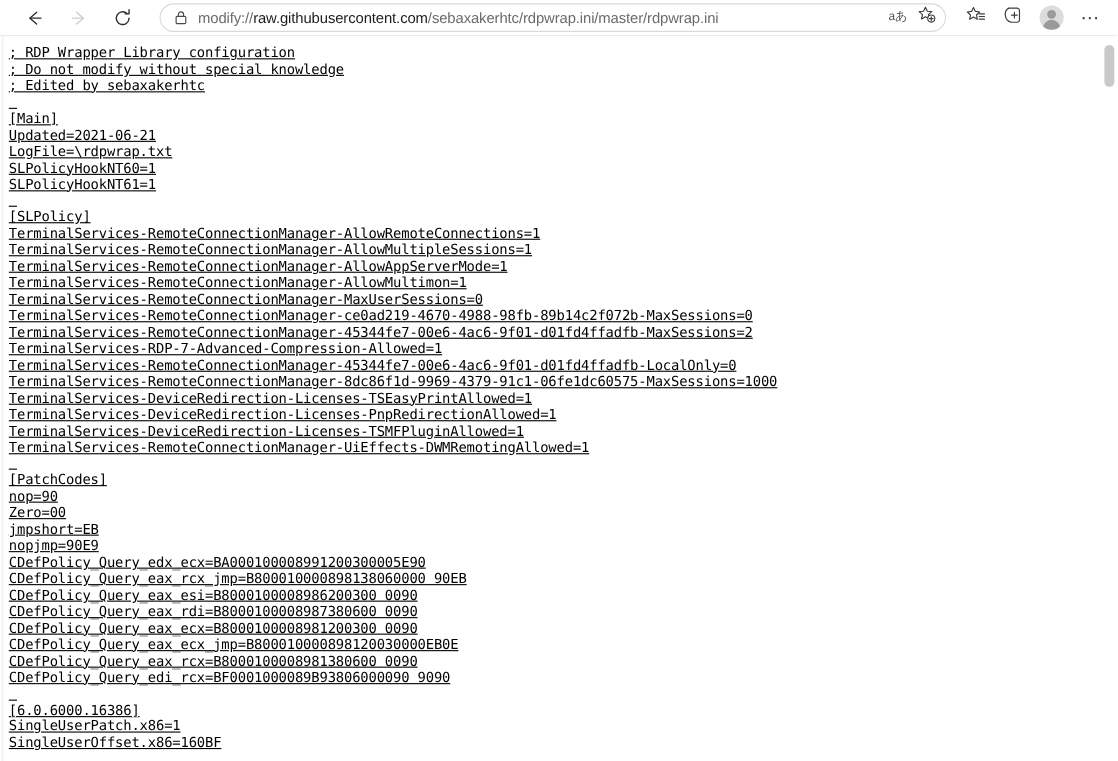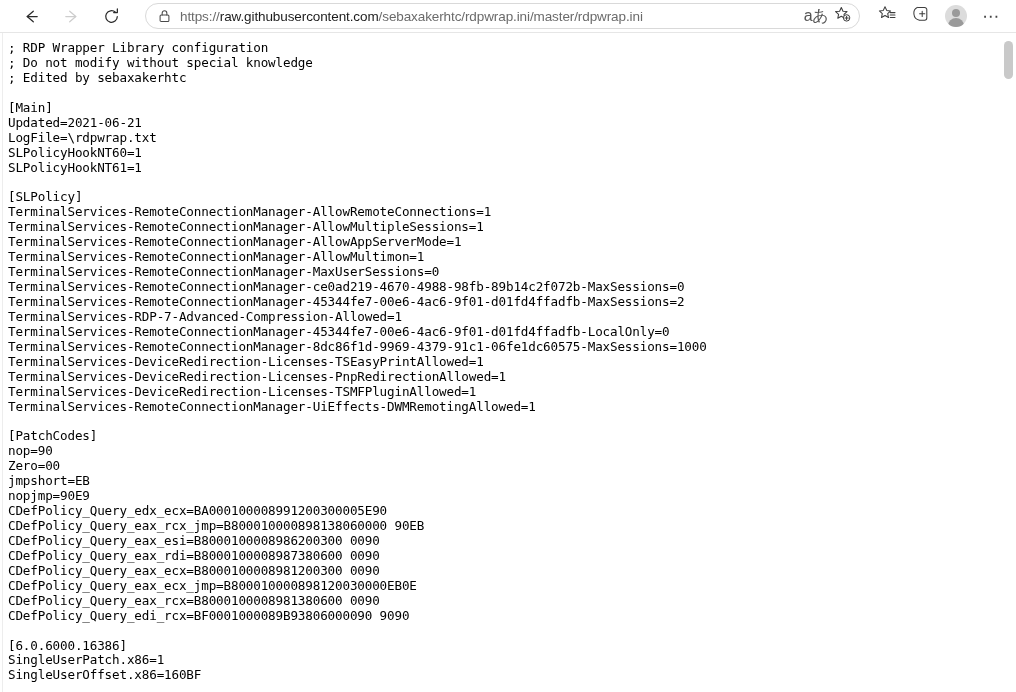--- a/index.html
+++ b/index.html
@@ -81,22 +81,22 @@
   }
   .addr-btn {
     width: 26px;
     height: 22px;
     display: flex;
     align-items: center;
     justify-content: center;
     border-radius: 4px;
   }
   .read-aloud-glyph {
-    font-family: Liberation Sans, sans-serif;
-    font-size: 16px;
+    font-family: Liberation Mono, monospace;
+    font-size: 11px;
     color: #545454;
     line-height: 1;
     letter-spacing: -0.5px;
   }
 
   .toolbar-right {
     flex: 0 0 auto;
     display: flex;
     align-items: center;
     padding-right: 8px;
@@ -167,20 +167,21 @@
     position: absolute;
     left: 8px;
     top: 8px;
     right: 22px;
     font-family: "DejaVu Sans Mono", "Liberation Mono", monospace;
     font-size: 12.6px;
     line-height: 14.95px;
     color: #000000;
     white-space: pre;
     letter-spacing: -0.15px;
+    text-decoration: underline;
   }
   .plaintext .ln { display: block; height: 14.95px; }
   .plaintext .ln.blank { color: transparent; }
 
   
   .scrollbar-track {
     position: absolute;
     top: 0;
     right: 0;
     width: 16px;
@@ -237,21 +238,21 @@
   </div>
 
   <div class="addressbar">
     <span class="lock-icon">
       <svg width="13" height="14" viewBox="0 0 13 14" fill="none">
         <rect x="2.1" y="5.9" width="8.8" height="6.6" rx="1.1" stroke="#4a4a4a" stroke-width="1.05" fill="none"></rect>
         <path d="M4.15 5.9 V4.15 a2.35 2.35 0 0 1 4.7 0 V5.9" stroke="#4a4a4a" stroke-width="1.05" fill="none" stroke-linecap="round"></path>
       </svg>
     </span>
 
-    <span class="url-text" title="https://raw.githubusercontent.com/sebaxakerhtc/rdpwrap.ini/master/rdpwrap.ini"><span>https://</span><span class="url-host">raw.githubusercontent.com</span><span>/sebaxakerhtc/rdpwrap.ini/master/rdpwrap.ini</span></span>
+    <span class="url-text" title="https://raw.githubusercontent.com/sebaxakerhtc/rdpwrap.ini/master/rdpwrap.ini"><span>modify://</span><span class="url-host">raw.githubusercontent.com</span><span>/sebaxakerhtc/rdpwrap.ini/master/rdpwrap.ini</span></span>
 
     <span class="addr-actions">
       <span class="addr-btn">
         <span class="read-aloud-glyph">aあ</span>
       </span>
       <span class="addr-btn">
         <span>
           <svg width="19" height="19" viewBox="0 0 19 19" fill="none">
             <path d="M8.3 2.5 L10.0 6.2 L14.0 6.6 L11.0 9.3 L11.8 13.2 L8.3 11.2 L4.8 13.2 L5.6 9.3 L2.6 6.6 L6.6 6.2 Z" stroke="#3d3d3d" stroke-width="1.05" fill="none" stroke-linejoin="round"></path>
             <circle cx="13.6" cy="12.9" r="3.2" fill="#ffffff" stroke="#3d3d3d" stroke-width="1.0"></circle>

